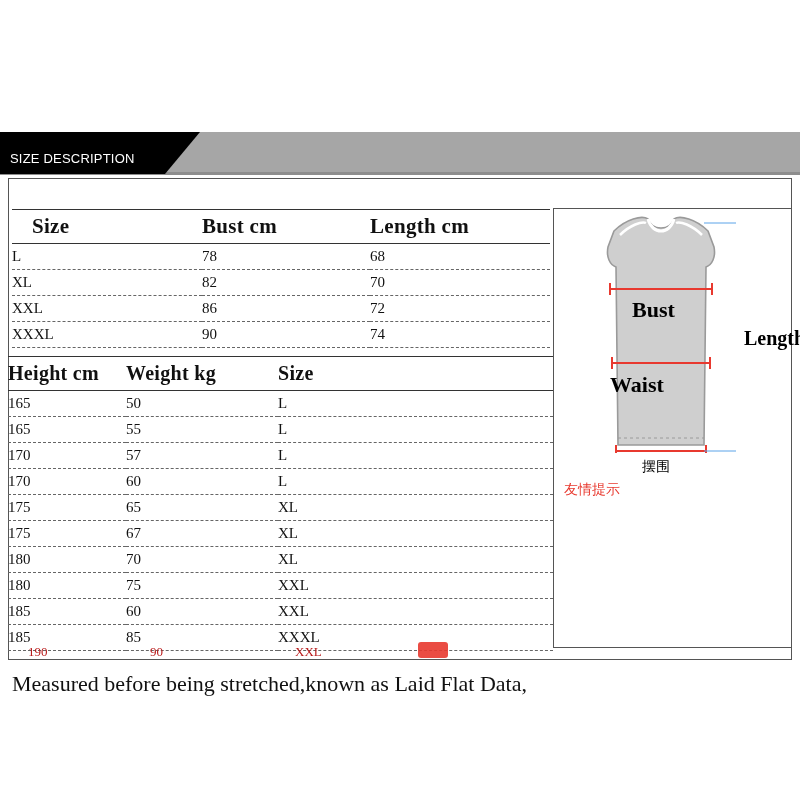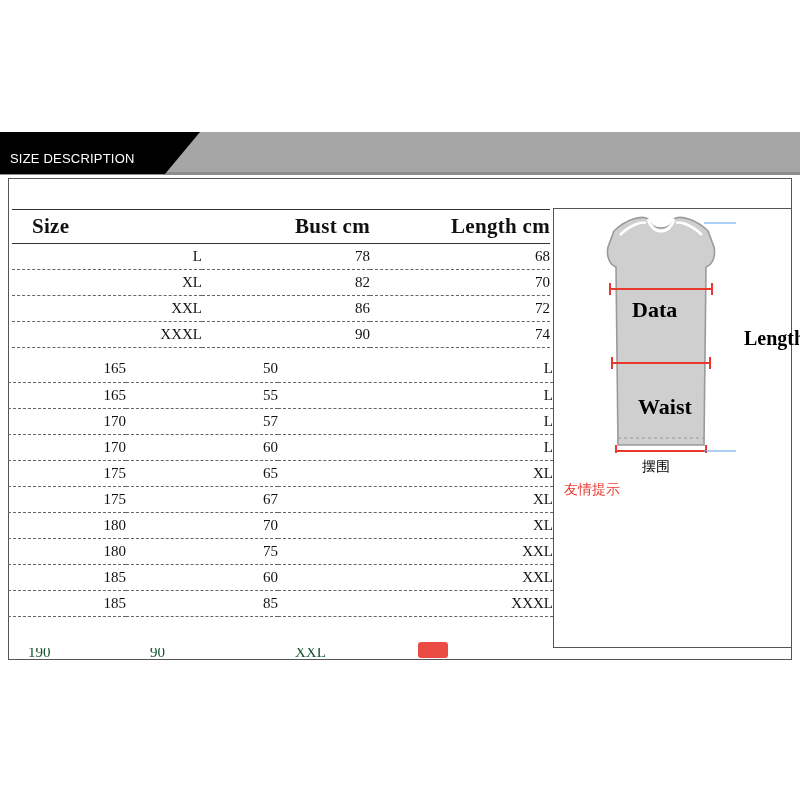--- a/index.html
+++ b/index.html
@@ -59,21 +59,21 @@
   
   .tbl {
     position: absolute;
     border-collapse: collapse;
     font-family: "Liberation Serif", serif;
   }
   .tbl td, .tbl th {
     border-bottom: 1px dashed #666;
     padding: 0;
     font-weight: normal;
-    text-align: right;
+    text-align: left;
     color: #111;
   }
   .tbl .hdr td {
     border-bottom: 1px solid #333;
     border-top: 1px solid #333;
     font-size: 21px;
     font-weight: bold;
     height: 34px;
     letter-spacing: .3px;
   }
@@ -126,21 +126,21 @@
     width: 150px; height: 240px;
   }
   .measure-label {
     position: absolute;
     font-family: "Liberation Serif", serif;
     font-weight: bold;
     color: #000;
     font-size: 22px;
   }
   #lbl-bust   { left: 78px; top: 88px; }
-  #lbl-waist  { left: 84px; top: 163px; margin-top: 22px; }
+  #lbl-waist  { left: 56px; top: 163px; }
   #lbl-length { left: 190px; top: 118px; font-size: 20px; }
   #lbl-bai    { left: 88px; top: 249px; font-size: 14px; font-weight: normal;
                 font-family: Liberation Serif, serif; }
   #lbl-tip    { left: 10px; top: 272px; font-size: 14px; font-weight: normal;
                 color: #e8392f; font-family: "DejaVu Sans", sans-serif; }
 
   
   .note {
     position: absolute;
     left: 12px; top: 668px;
@@ -149,22 +149,22 @@
     line-height: 32px;
     color: #111;
   }
   .note div { white-space: nowrap; }
   
   .ghost-row {
     position: absolute;
     left: 10px; top: 648px;
     width: 540px; height: 20px;
     overflow: hidden;
-    color: #14532d;
-    font-size: 15px;
+    color: #b91c1c;
+    font-size: 13px;
   }
   .ghost-row span { position: absolute; top: -4px; }
   .g1 { left: 18px; }
   .g2 { left: 140px; }
   .g3 { left: 285px; }
   .redblob {
     position: absolute;
     left: 418px; top: 642px;
     width: 30px; height: 16px;
     background: #e8392f;
@@ -209,20 +209,25 @@
     <tr>
       <td>XXXL</td>
       <td>90</td>
       <td>74</td>
     </tr>
   </tbody>
     </table>
 
   <table class="tbl" id="tbl2">
     <tbody>
+        <tr class="hdr">
+      <td>Height cm</td>
+      <td>Weight kg</td>
+      <td>Size</td>
+    </tr>
     <tr>
       <td>165</td>
       <td>50</td>
       <td>L</td>
     </tr>
     <tr>
       <td>165</td>
       <td>55</td>
       <td>L</td>
     </tr>
@@ -306,23 +311,24 @@
       <line x1="30" y1="232" x2="30" y2="244" stroke="#e8392f" stroke-width="2"></line>
       <line x1="120" y1="232" x2="120" y2="244" stroke="#e8392f" stroke-width="2"></line>
 
       <line x1="160" y1="10" x2="160" y2="238" stroke="#5aa3e8" stroke-width="2"></line>
       <line x1="152" y1="10" x2="168" y2="10" stroke="#5aa3e8" stroke-width="2"></line>
       <line x1="152" y1="238" x2="168" y2="238" stroke="#5aa3e8" stroke-width="2"></line>
 
       <line x1="118" y1="10" x2="160" y2="10" stroke="#5aa3e8" stroke-width="1"></line>
       <line x1="118" y1="238" x2="160" y2="238" stroke="#5aa3e8" stroke-width="1"></line>
     </svg>
-    <div class="measure-label" id="lbl-bust">Data</div>
+    <div class="measure-label" id="lbl-bust">Bust</div>
     <div class="measure-label" id="lbl-waist">Waist</div>
     <div class="measure-label" id="lbl-length">Length</div>
     <div class="measure-label" id="lbl-bai">摆围</div>
     <div class="measure-label" id="lbl-tip">友情提示</div>
   </div>
 
   <div class="note">
+    <div>Measured before being stretched,known as Laid Flat Data,</div>
   </div>
 
 </div>
 
 </body></html>

